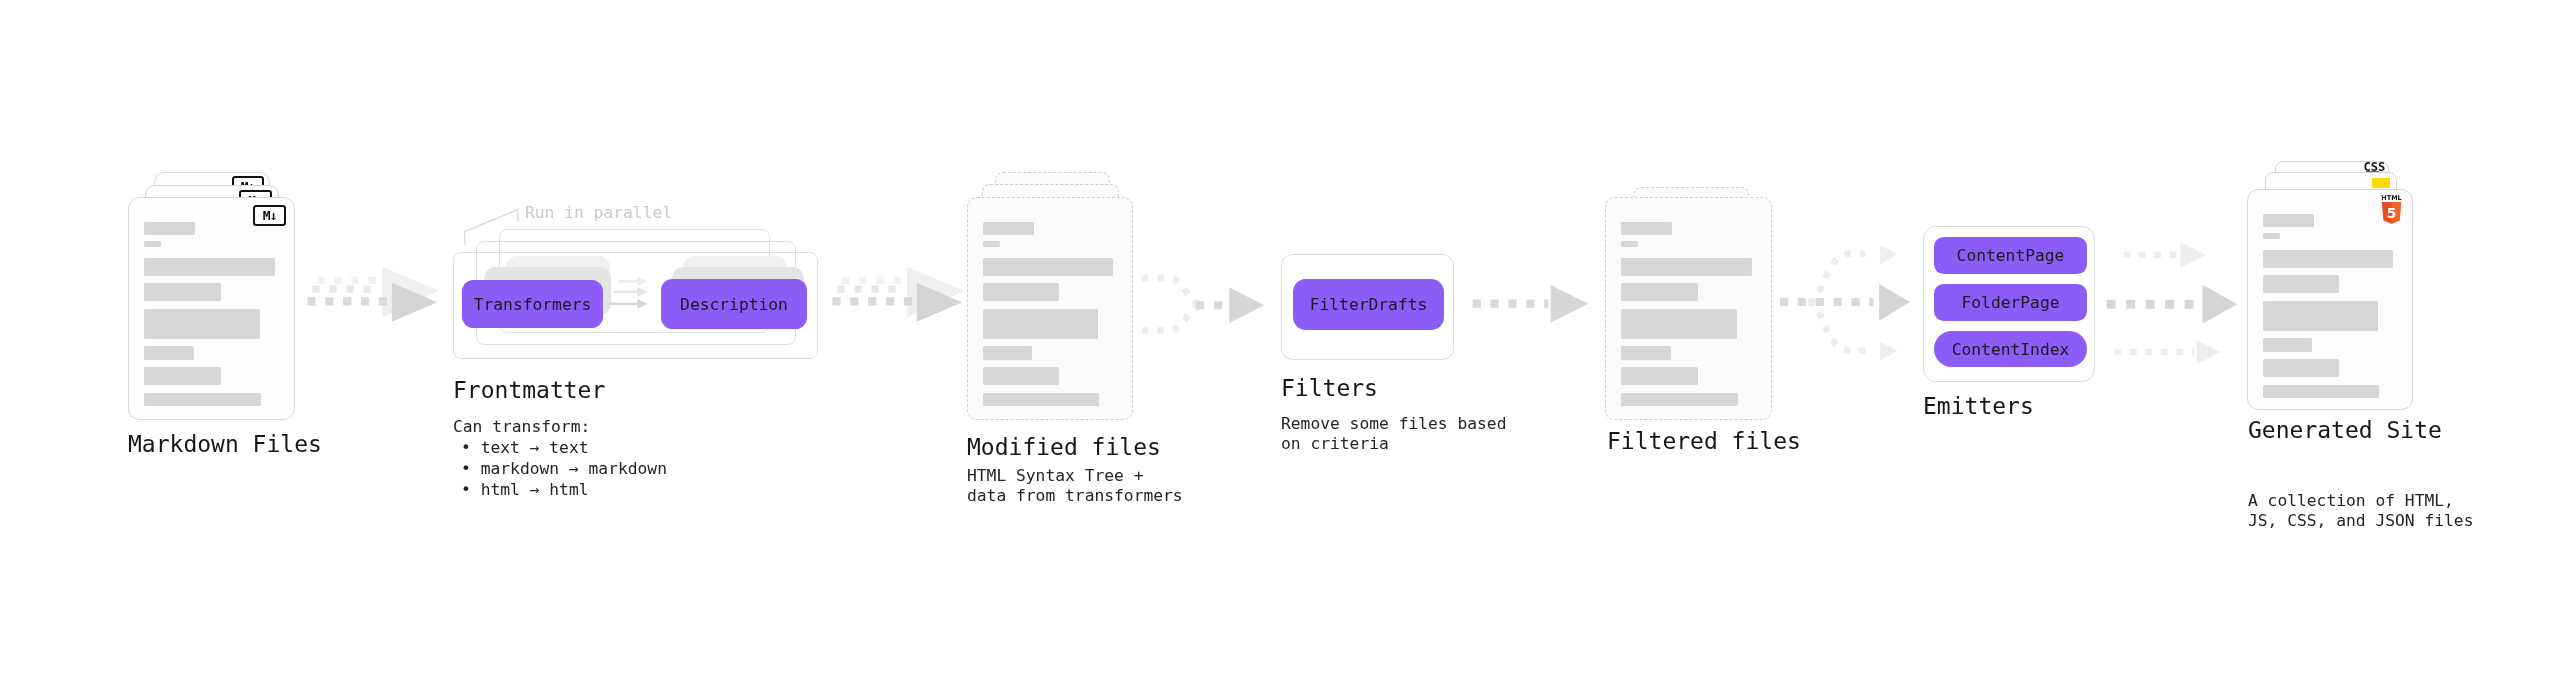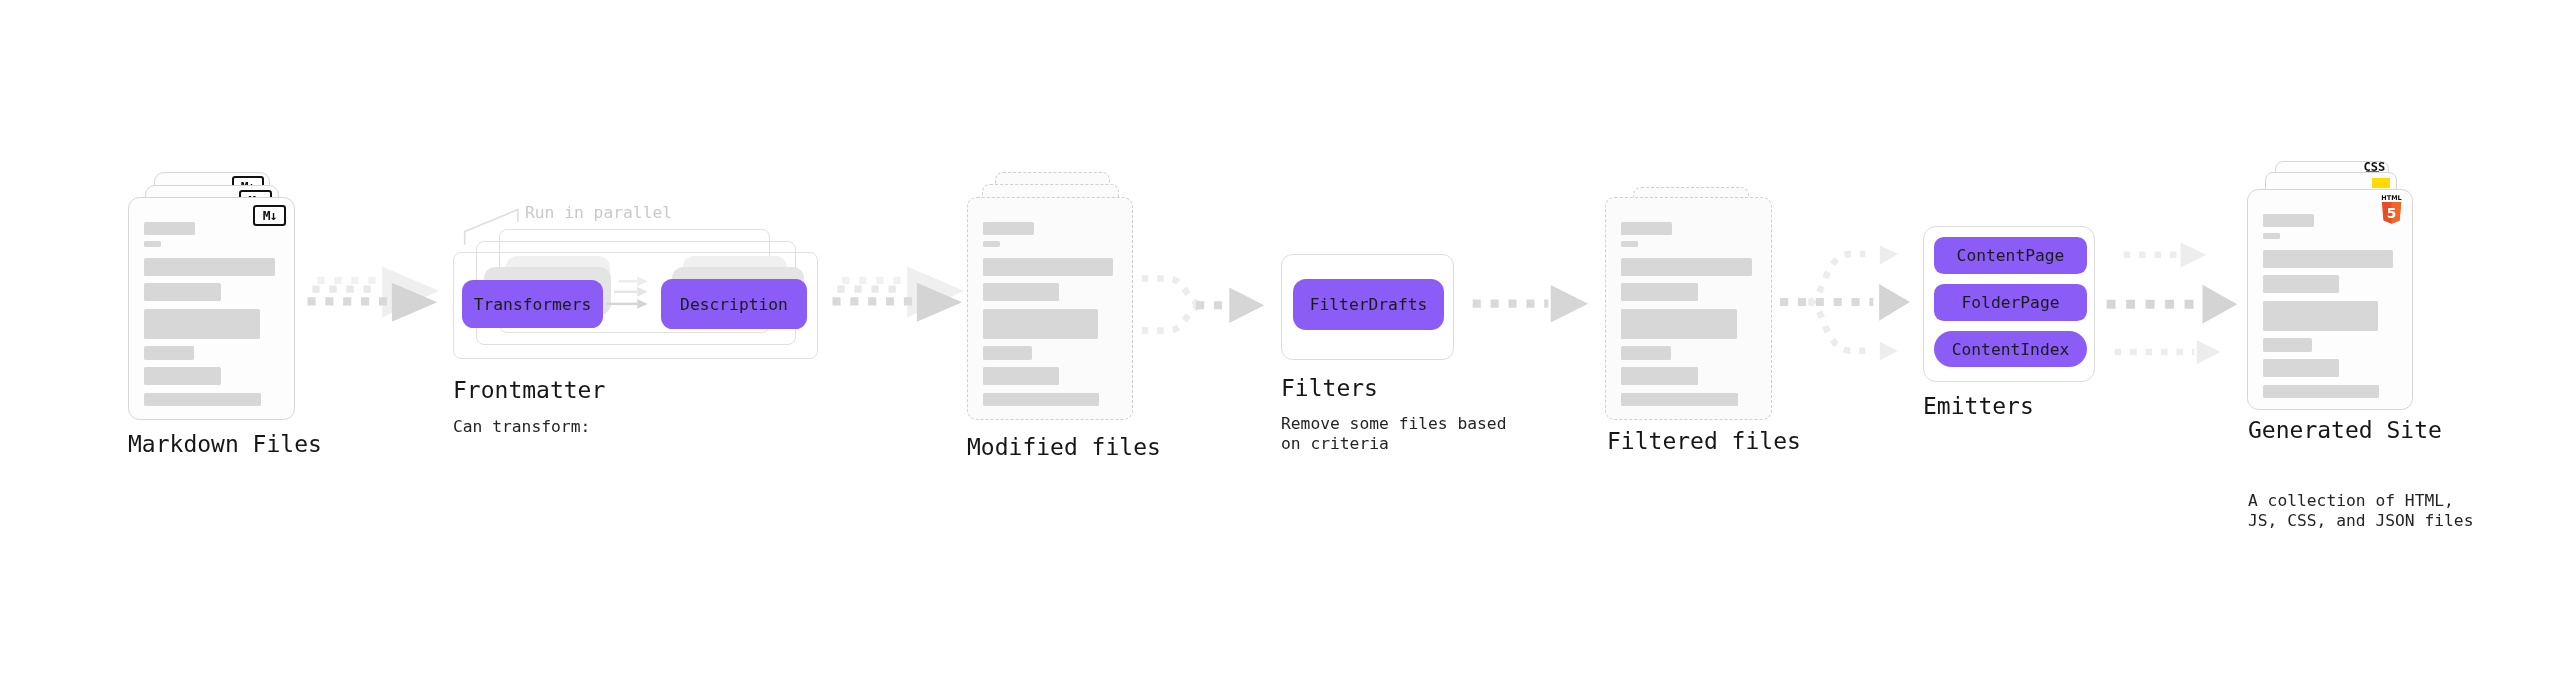--- a/index.html
+++ b/index.html
@@ -103,20 +103,25 @@
     <polygon points="40,36 53,42 40,48" fill="#d5d5d5"></polygon>
   </svg>
 
   <svg class="arrow" style="left:459px;top:203px;" width="67" height="49" viewBox="0 0 82 60">
     <polyline points="7,51 7,35 72,8 72,23" fill="none" stroke="#dedede" stroke-width="2"></polyline>
   </svg>
   <div class="annotation" style="left:525px;top:203px;">Run in parallel</div>
 
   <div class="title" style="left:453px;top:378px;">Frontmatter</div>
   <div class="sub" style="left:453px;top:417px;">Can transform:</div>
+  <ul class="bullets" style="left:453px;top:437px;">
+    <li>• text → text</li>
+    <li>• markdown → markdown</li>
+    <li>• html → html</li>
+  </ul>
 
   <svg class="arrow" style="left:826px;top:264px;" width="146" height="65" viewBox="0 0 180 80">
     <line x1="20" y1="20" x2="100" y2="20" stroke="#f1f1f1" stroke-width="9" stroke-dasharray="9 12"></line>
     <polygon points="100,3 170,33 100,66" fill="#efefef"></polygon>
     <line x1="14" y1="31" x2="95" y2="31" stroke="#e8e8e8" stroke-width="9" stroke-dasharray="9 12"></line>
     <line x1="8" y1="46" x2="112" y2="46" stroke="#d9d9d9" stroke-width="10" stroke-dasharray="10 12"></line>
     <polygon points="112,23 168,47 112,71" fill="#d4d4d4"></polygon>
   </svg>
 
   <div class="tab" style="left:995px;top:172px;width:115px;height:36px;"></div>
@@ -127,20 +132,22 @@
         <div class="bar" style="width: 13%; height: 5.7px; margin-bottom: 11.4px;"></div>
         <div class="bar" style="width: 97%; height: 18px; margin-bottom: 7.3px;"></div>
         <div class="bar" style="width: 57%; height: 18px; margin-bottom: 7.3px;"></div>
         <div class="bar" style="width: 86%; height: 30px; margin-bottom: 7.3px;"></div>
         <div class="bar" style="width: 37%; height: 14px; margin-bottom: 7.3px;"></div>
         <div class="bar" style="width: 57%; height: 18px; margin-bottom: 7.3px;"></div>
         <div class="bar" style="width: 87%; height: 13px; margin-bottom: 0px;"></div>
       </div>
   </div>
   <div class="title" style="left:967px;top:435px;">Modified files</div>
+  <div class="sub" style="left:967px;top:466px;">HTML Syntax Tree +
+data from transformers</div>
 
   <svg class="arrow" style="left:1136px;top:268px;" width="134" height="77" viewBox="0 0 165 95">
     <path d="M 7,13 H 40 C 62,13 62,46 84,46" fill="none" stroke="#ececec" stroke-width="8" stroke-dasharray="8 11"></path>
     <path d="M 7,77 H 40 C 62,77 62,46 84,46" fill="none" stroke="#ececec" stroke-width="8" stroke-dasharray="8 11"></path>
     <line x1="74" y1="46" x2="112" y2="46" stroke="#d9d9d9" stroke-width="10" stroke-dasharray="10 12"></line>
     <polygon points="115,24 158,46 115,68" fill="#d6d6d6"></polygon>
   </svg>
 
   <div class="cbox filled" style="left:1281px;top:254px;width:173px;height:106px;"></div>
   <div class="pill" style="left:1293px;top:279px;width:151px;height:51px;border-radius:13px;">FilterDrafts</div>

